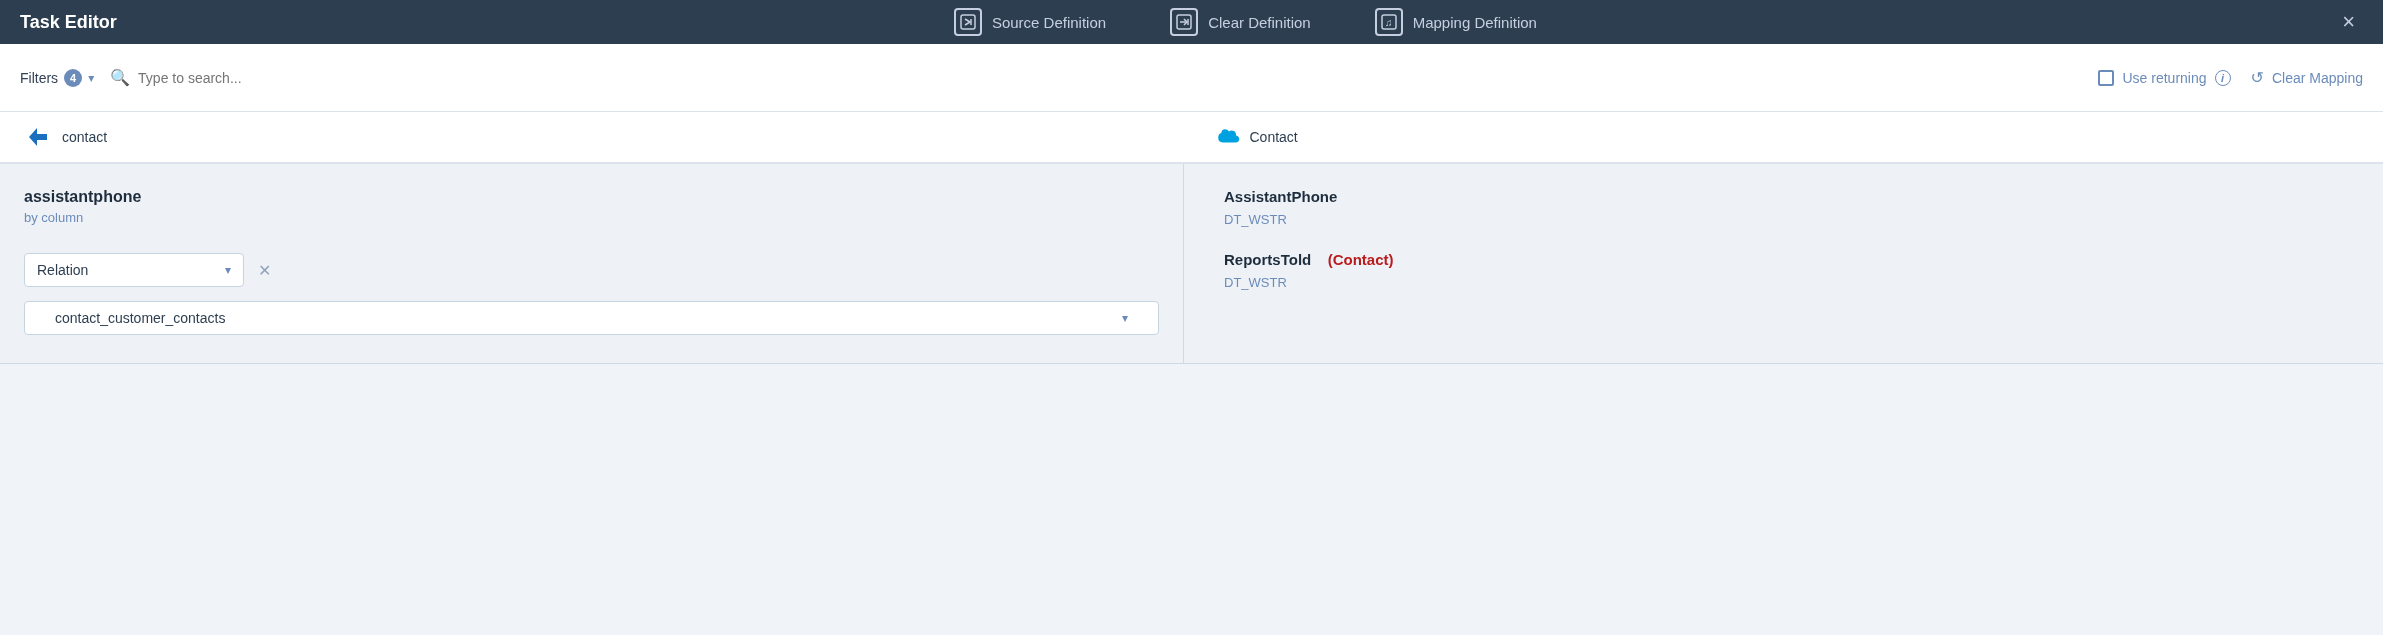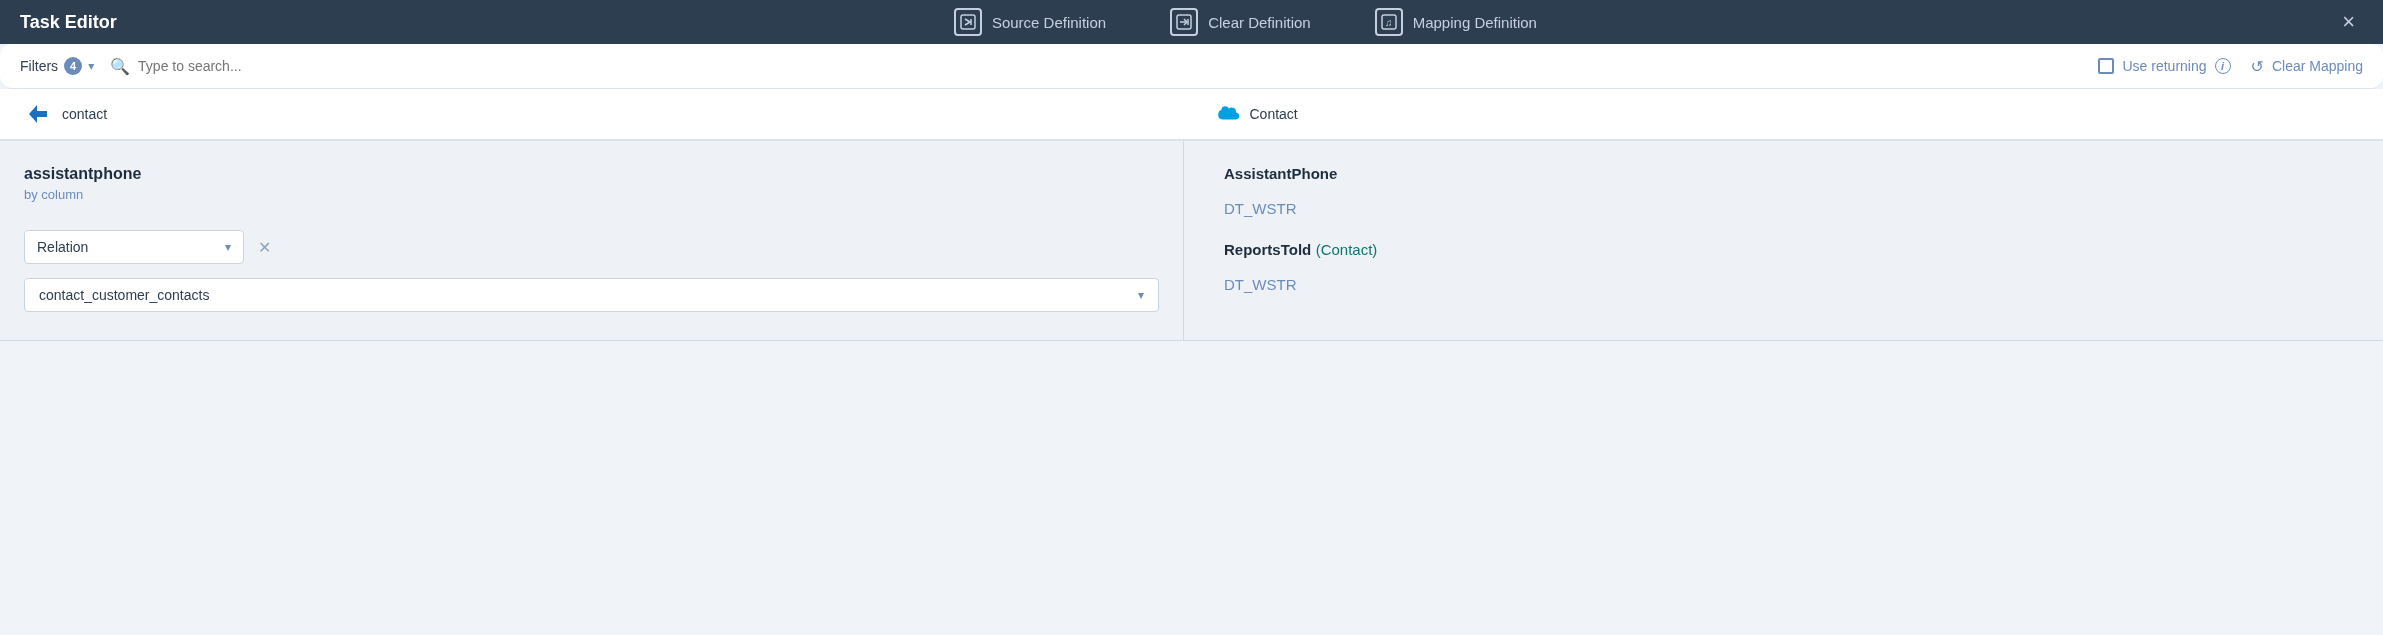--- a/index.html
+++ b/index.html
@@ -56,24 +56,23 @@
       font-size: 22px;
       cursor: pointer;
       padding: 4px 8px;
     }
 
     
     .toolbar {
       display: flex;
       background: #fff;
       border-bottom: 1px solid #dde3ec;
-      height: 45px;
+      height: 68px;
       padding: 0 20px;
       gap: 16px;
-      border-radius: 12px;
     }
     .filters-btn {
       display: flex;
       align-items: center;
       gap: 6px;
       font-size: 14px;
       color: #334155;
       cursor: pointer;
       font-weight: 500;
     }
@@ -248,47 +247,48 @@
       padding: 4px;
     }
     .relation-dropdown {
       min-width: 220px;
     }
     .contact-dropdown {
       min-width: 260px;
       background: #fff;
       border: 1px solid #c8d4e0;
       border-radius: 4px;
-      padding: 8px 14px;
+      padding: 8px 30px;
       font-size: 14px;
       color: #2d3e50;
       display: flex;
       align-items: center;
       justify-content: space-between;
       cursor: pointer;
     }
 
     
     .target-field-row {
       margin-bottom: 24px;
     }
     .target-field-name {
       font-size: 15px;
       font-weight: 700;
       color: #1e2d3d;
     }
     .target-field-qualifier {
       font-size: 15px;
-      font-weight: 400;
-      color: #0f766e;
+      font-weight: 700;
+      color: #b91c1c;
+      margin-left: 12px;
     }
     .target-field-type {
-      font-size: 15px;
+      font-size: 13px;
       color: #6b8cba;
-      margin-top: 17px;
+      margin-top: 6px;
     }
   </style>
 </head>
 <body>
 
 <div class="title-bar">
   <span class="title-bar-app-name">Task Editor</span>
 
   <div class="title-bar-tabs">
 

